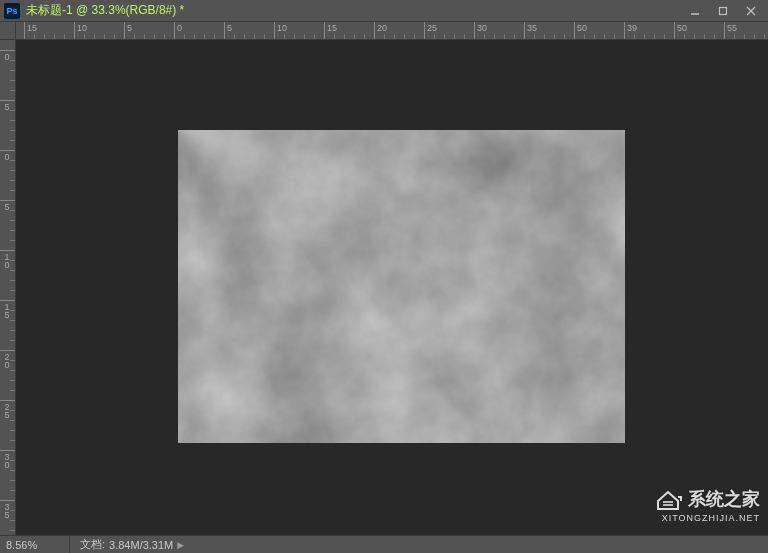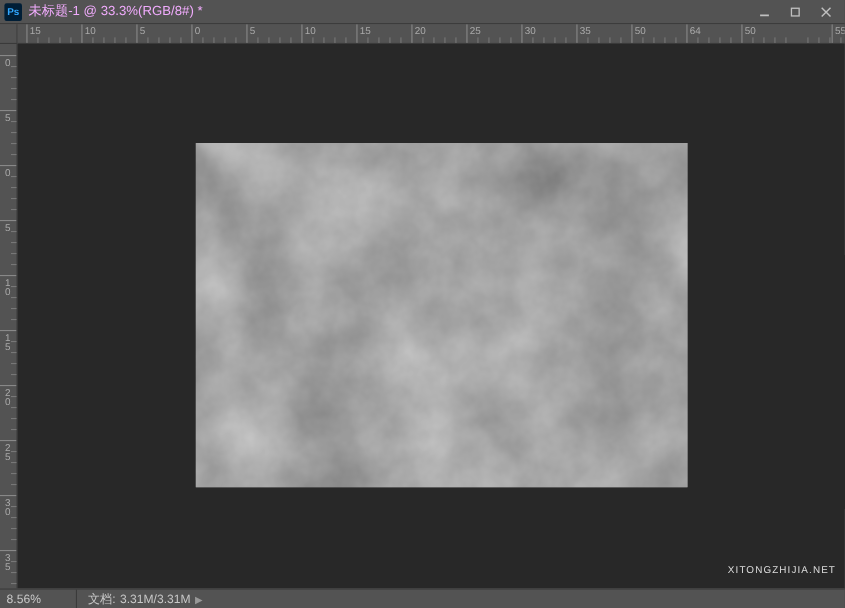--- a/index.html
+++ b/index.html
@@ -26,21 +26,21 @@
       background: #001e36;
       color: #31a8ff;
       font-size: 9px;
       font-weight: bold;
       display: flex;
       align-items: center;
       justify-content: center;
       margin-right: 6px;
       border-radius: 2px;
     }
-    .title-text { flex: 1; font-size: 12px; color: #f0abfc; }
+    .title-text { flex: 1; font-size: 12px; color: #bef264; }
     .win-controls { display: flex; gap: 2px; }
     .win-btn {
       width: 26px; height: 18px;
       display: flex; align-items: center; justify-content: center;
       color: #c0c0c0;
     }
     .win-btn svg { width: 10px; height: 10px; }
     .ruler-h {
       position: absolute;
       top: 22px; left: 16px; right: 0;
@@ -267,34 +267,34 @@
       <div class="tick minor" style="left: 538px;"></div>
       <div class="tick minor" style="left: 548px;"></div>
       <div class="tick" style="left: 558px;">
         <span>50</span>
       </div>
       <div class="tick minor" style="left: 568px;"></div>
       <div class="tick minor" style="left: 578px;"></div>
       <div class="tick minor" style="left: 588px;"></div>
       <div class="tick minor" style="left: 598px;"></div>
       <div class="tick" style="left: 608px;">
-        <span>64</span>
+        <span>39</span>
       </div>
       <div class="tick minor" style="left: 618px;"></div>
       <div class="tick minor" style="left: 628px;"></div>
       <div class="tick minor" style="left: 638px;"></div>
       <div class="tick minor" style="left: 648px;"></div>
       <div class="tick" style="left: 658px;">
         <span>50</span>
       </div>
       <div class="tick minor" style="left: 668px;"></div>
       <div class="tick minor" style="left: 678px;"></div>
       <div class="tick minor" style="left: 688px;"></div>
       <div class="tick minor" style="left: 698px;"></div>
-      <div class="tick" style="left: 740px;">
+      <div class="tick" style="left: 708px;">
         <span>55</span>
       </div>
       <div class="tick minor" style="left: 718px;"></div>
       <div class="tick minor" style="left: 728px;"></div>
       <div class="tick minor" style="left: 738px;"></div>
       <div class="tick minor" style="left: 748px;"></div>
     </div>
 </div>
 
 <div class="ruler-v">
@@ -383,23 +383,32 @@
             <feFuncG type="gamma" amplitude="1.4" exponent="0.85" offset="-0.15"></feFuncG>
             <feFuncB type="gamma" amplitude="1.4" exponent="0.85" offset="-0.15"></feFuncB>
           </feComponentTransfer>
         </filter>
       </defs>
       <rect width="447" height="313" fill="#777"></rect>
       <rect width="447" height="313" filter="url(#cloudf)"></rect>
     </svg>
   </div>
 
+  <div class="watermark">
+    <svg class="wm-logo" viewBox="0 0 28 24">
+      <path d="M4 14 L14 5 L24 14 L24 22 L4 22 Z" fill="none" stroke="#eee" stroke-width="2"></path>
+      <line x1="9" y1="15" x2="19" y2="15" stroke="#eee" stroke-width="1.6"></line>
+      <line x1="9" y1="18" x2="19" y2="18" stroke="#eee" stroke-width="1.6"></line>
+      <polyline points="24,10 27,10 27,14" fill="none" stroke="#eee" stroke-width="2"></polyline>
+    </svg>
+    <span>系统之家</span>
+  </div>
   <div class="wm-sub">XITONGZHIJIA.NET</div>
 </div>
 
 <div class="statusbar">
   <div class="status-zoom">8.56%</div>
   <div class="status-doc">
     <span>文档:</span>
-    <span>3.31M/3.31M</span>
+    <span>3.84M/3.31M</span>
     <span class="chev">▶</span>
   </div>
 </div>
 
 </body></html>

